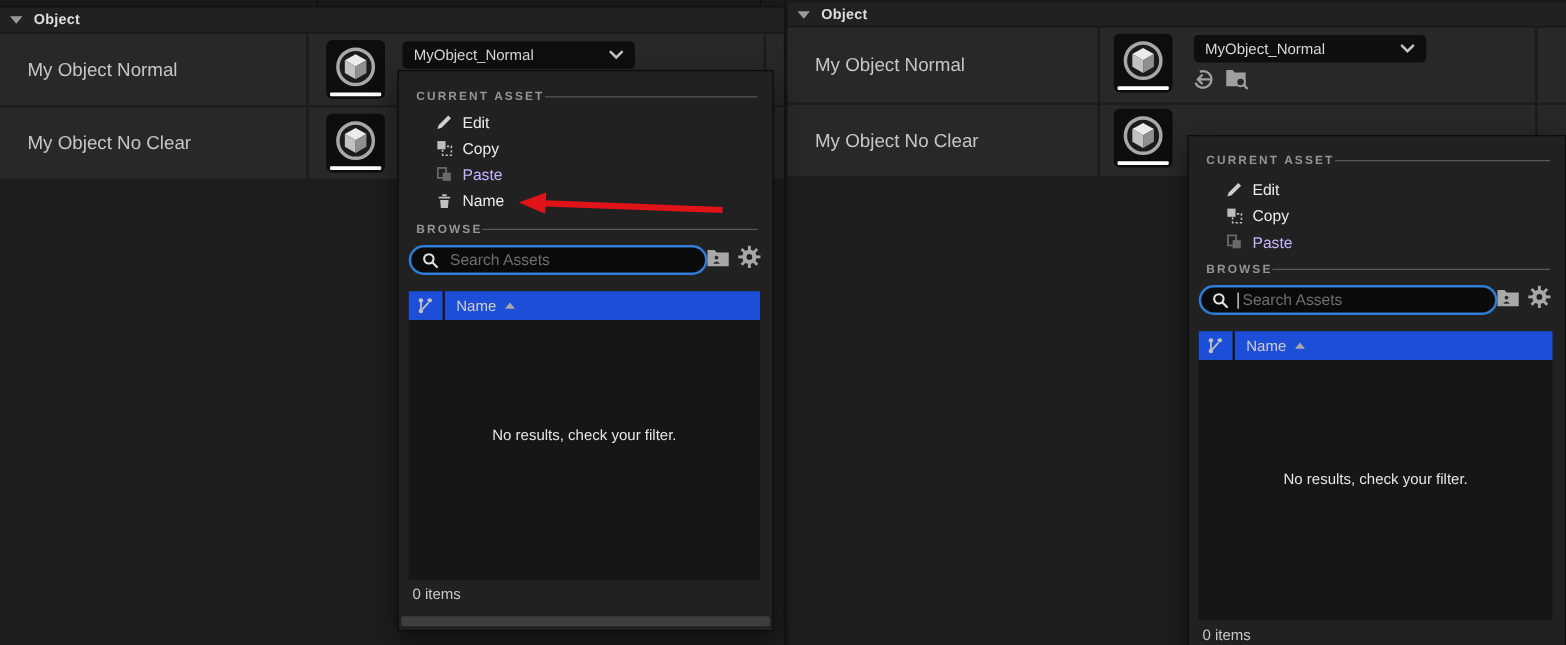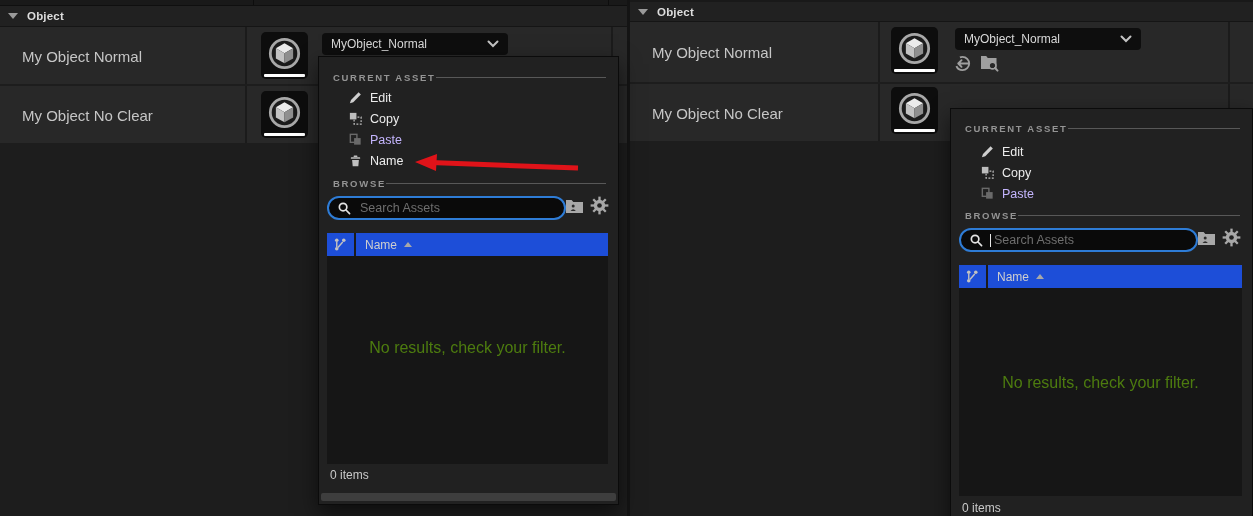--- a/index.html
+++ b/index.html
@@ -37,21 +37,21 @@
   .pill input::placeholder{color:#6e6e6e;}
   .caret{width:1px;height:13px;background:#e8e8e8;margin-right:-5px;}
   .toolbtn{position:absolute;width:20px;height:20px;cursor:pointer;}
   .listheader{position:absolute;left:8px;right:10px;height:23px;background:#1d4ed8;display:flex;align-items:center;}
   .lh-treecol{width:29px;height:100%;display:flex;align-items:center;justify-content:center;
               border-right:2px solid #1b1b1b;box-sizing:border-box;cursor:pointer;}
   .lh-name{display:flex;align-items:center;gap:7px;padding-left:9px;cursor:pointer;}
   .lh-name-label{font-size:12px;color:#cfcfcf;}
   .tri-up{width:0;height:0;border-left:4px solid transparent;border-right:4px solid transparent;border-bottom:5px solid #a8a8a8;}
   .listarea{position:absolute;left:8px;right:10px;background:#161616;display:flex;align-items:center;justify-content:center;}
-  .emptymsg{font-size:16px;color:#4d7c0f;}
+  .emptymsg{font-size:12px;color:#e5e5e5;}
   .countlabel{position:absolute;left:11px;font-size:12px;color:#c9c9c9;}
   .hscroll{position:absolute;left:2px;right:2px;height:8px;background:#3e3e3e;border-radius:2px;cursor:pointer;}
   .annot{position:absolute;z-index:6;pointer-events:none;}
 </style>
 </head>
 <body>
 
 <div class="stage">
 
   <section class="panel" style="left:0;width:627px;">

